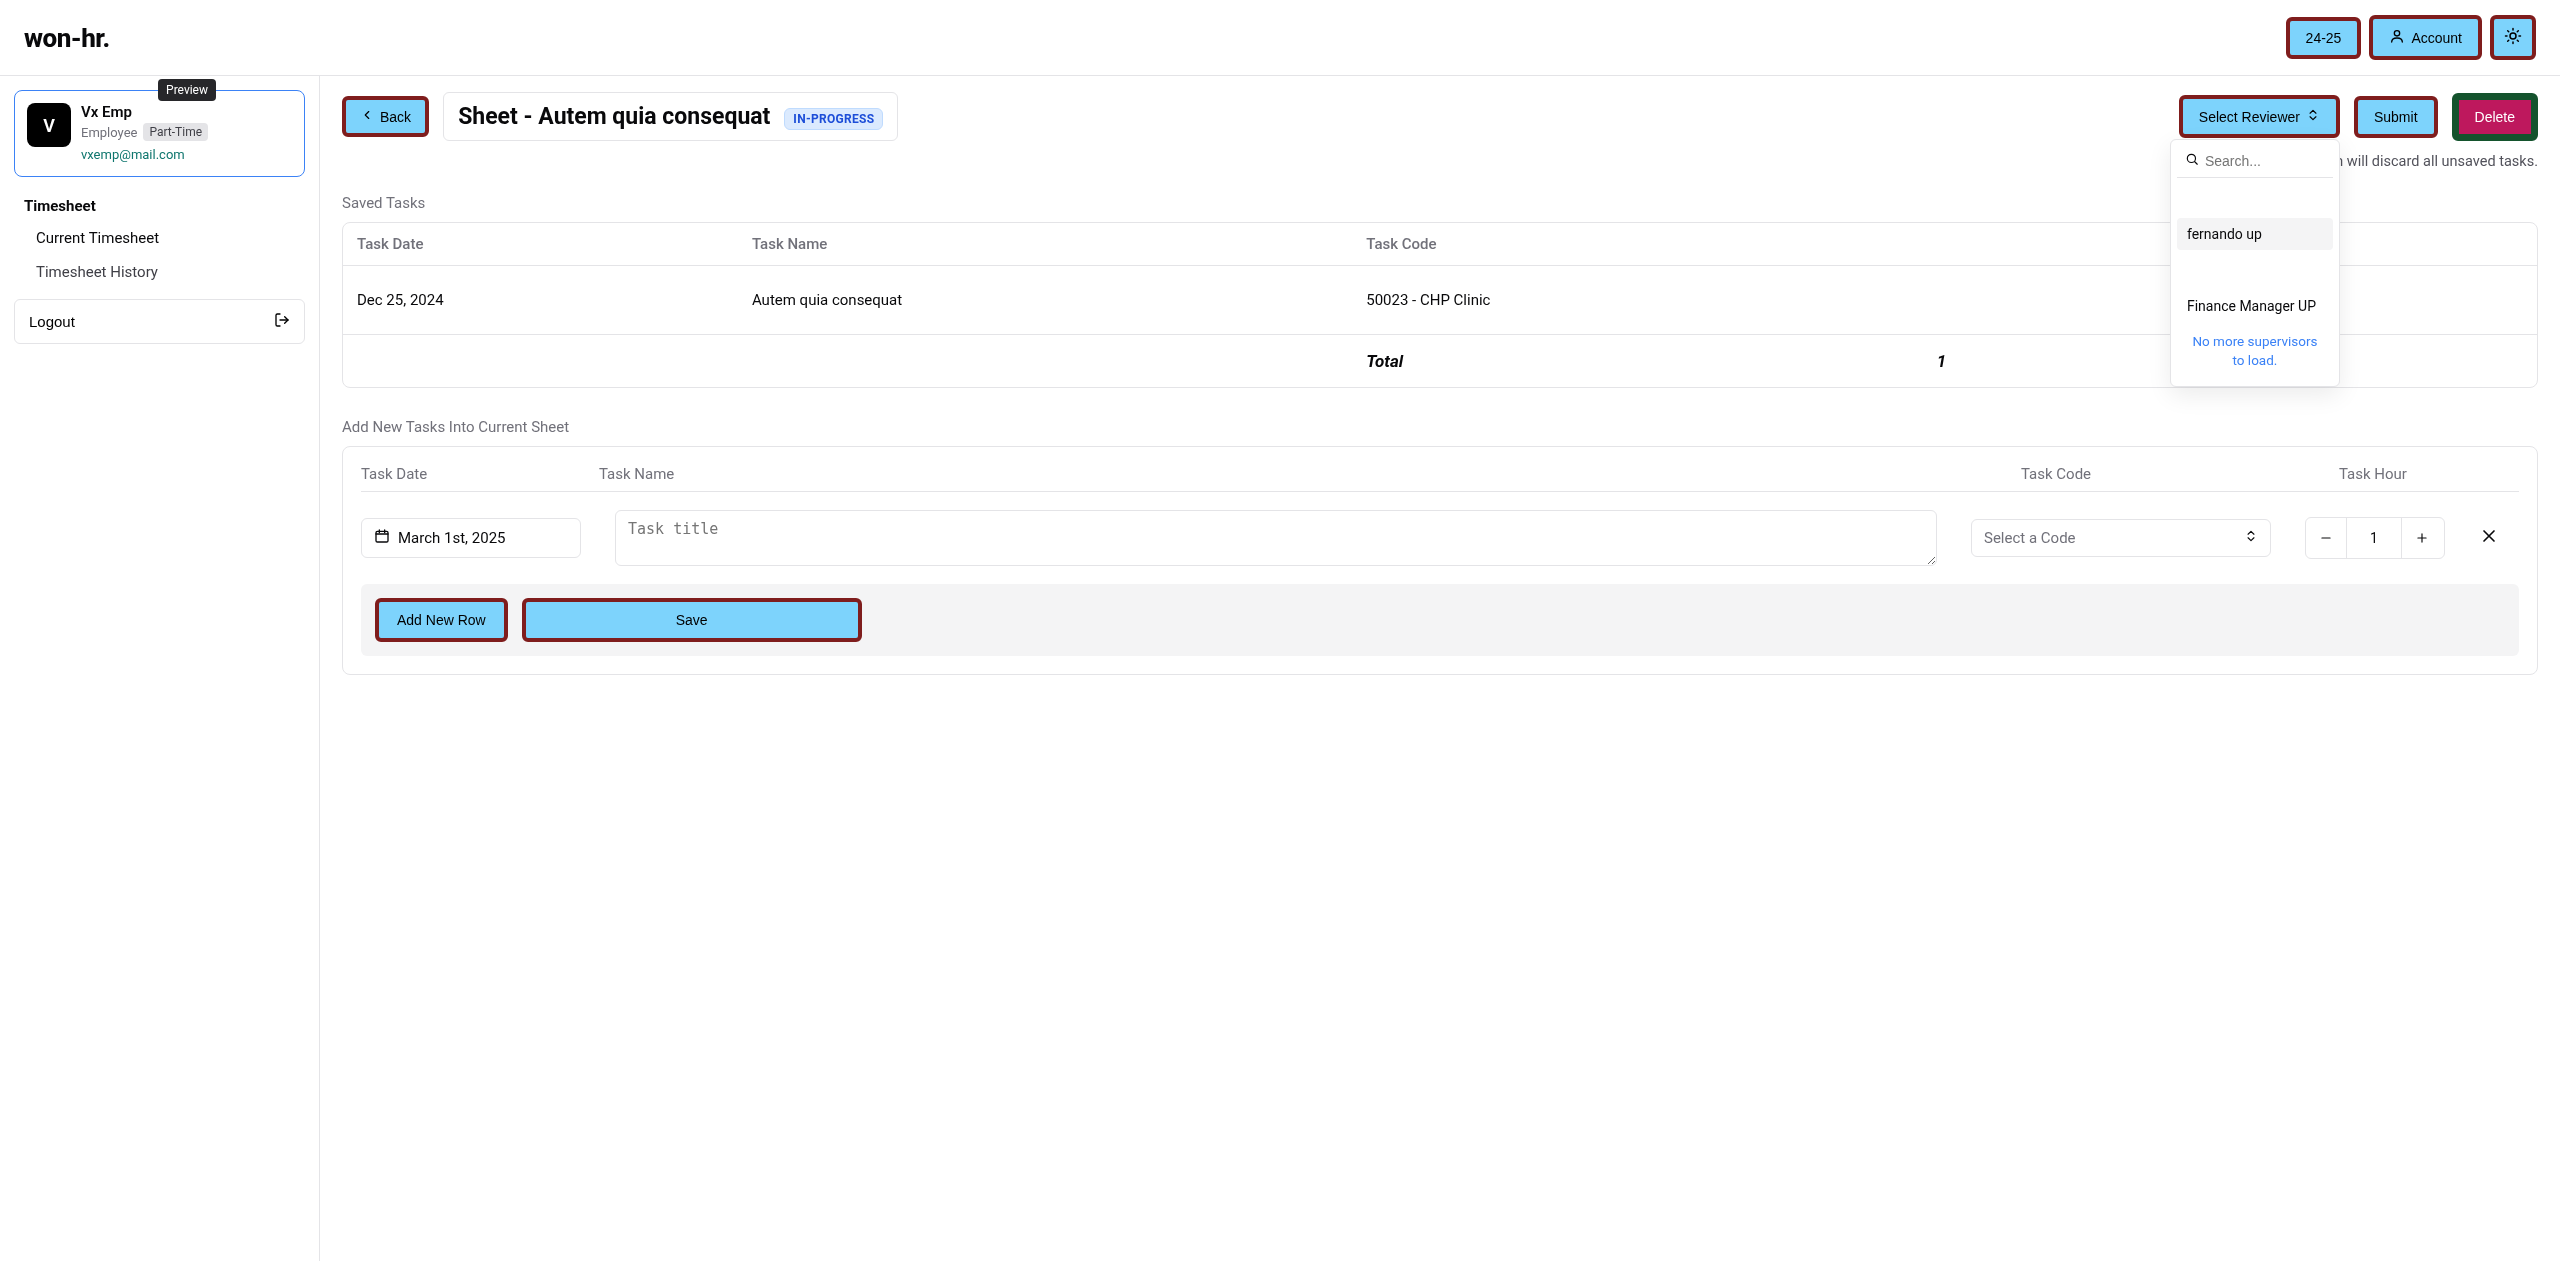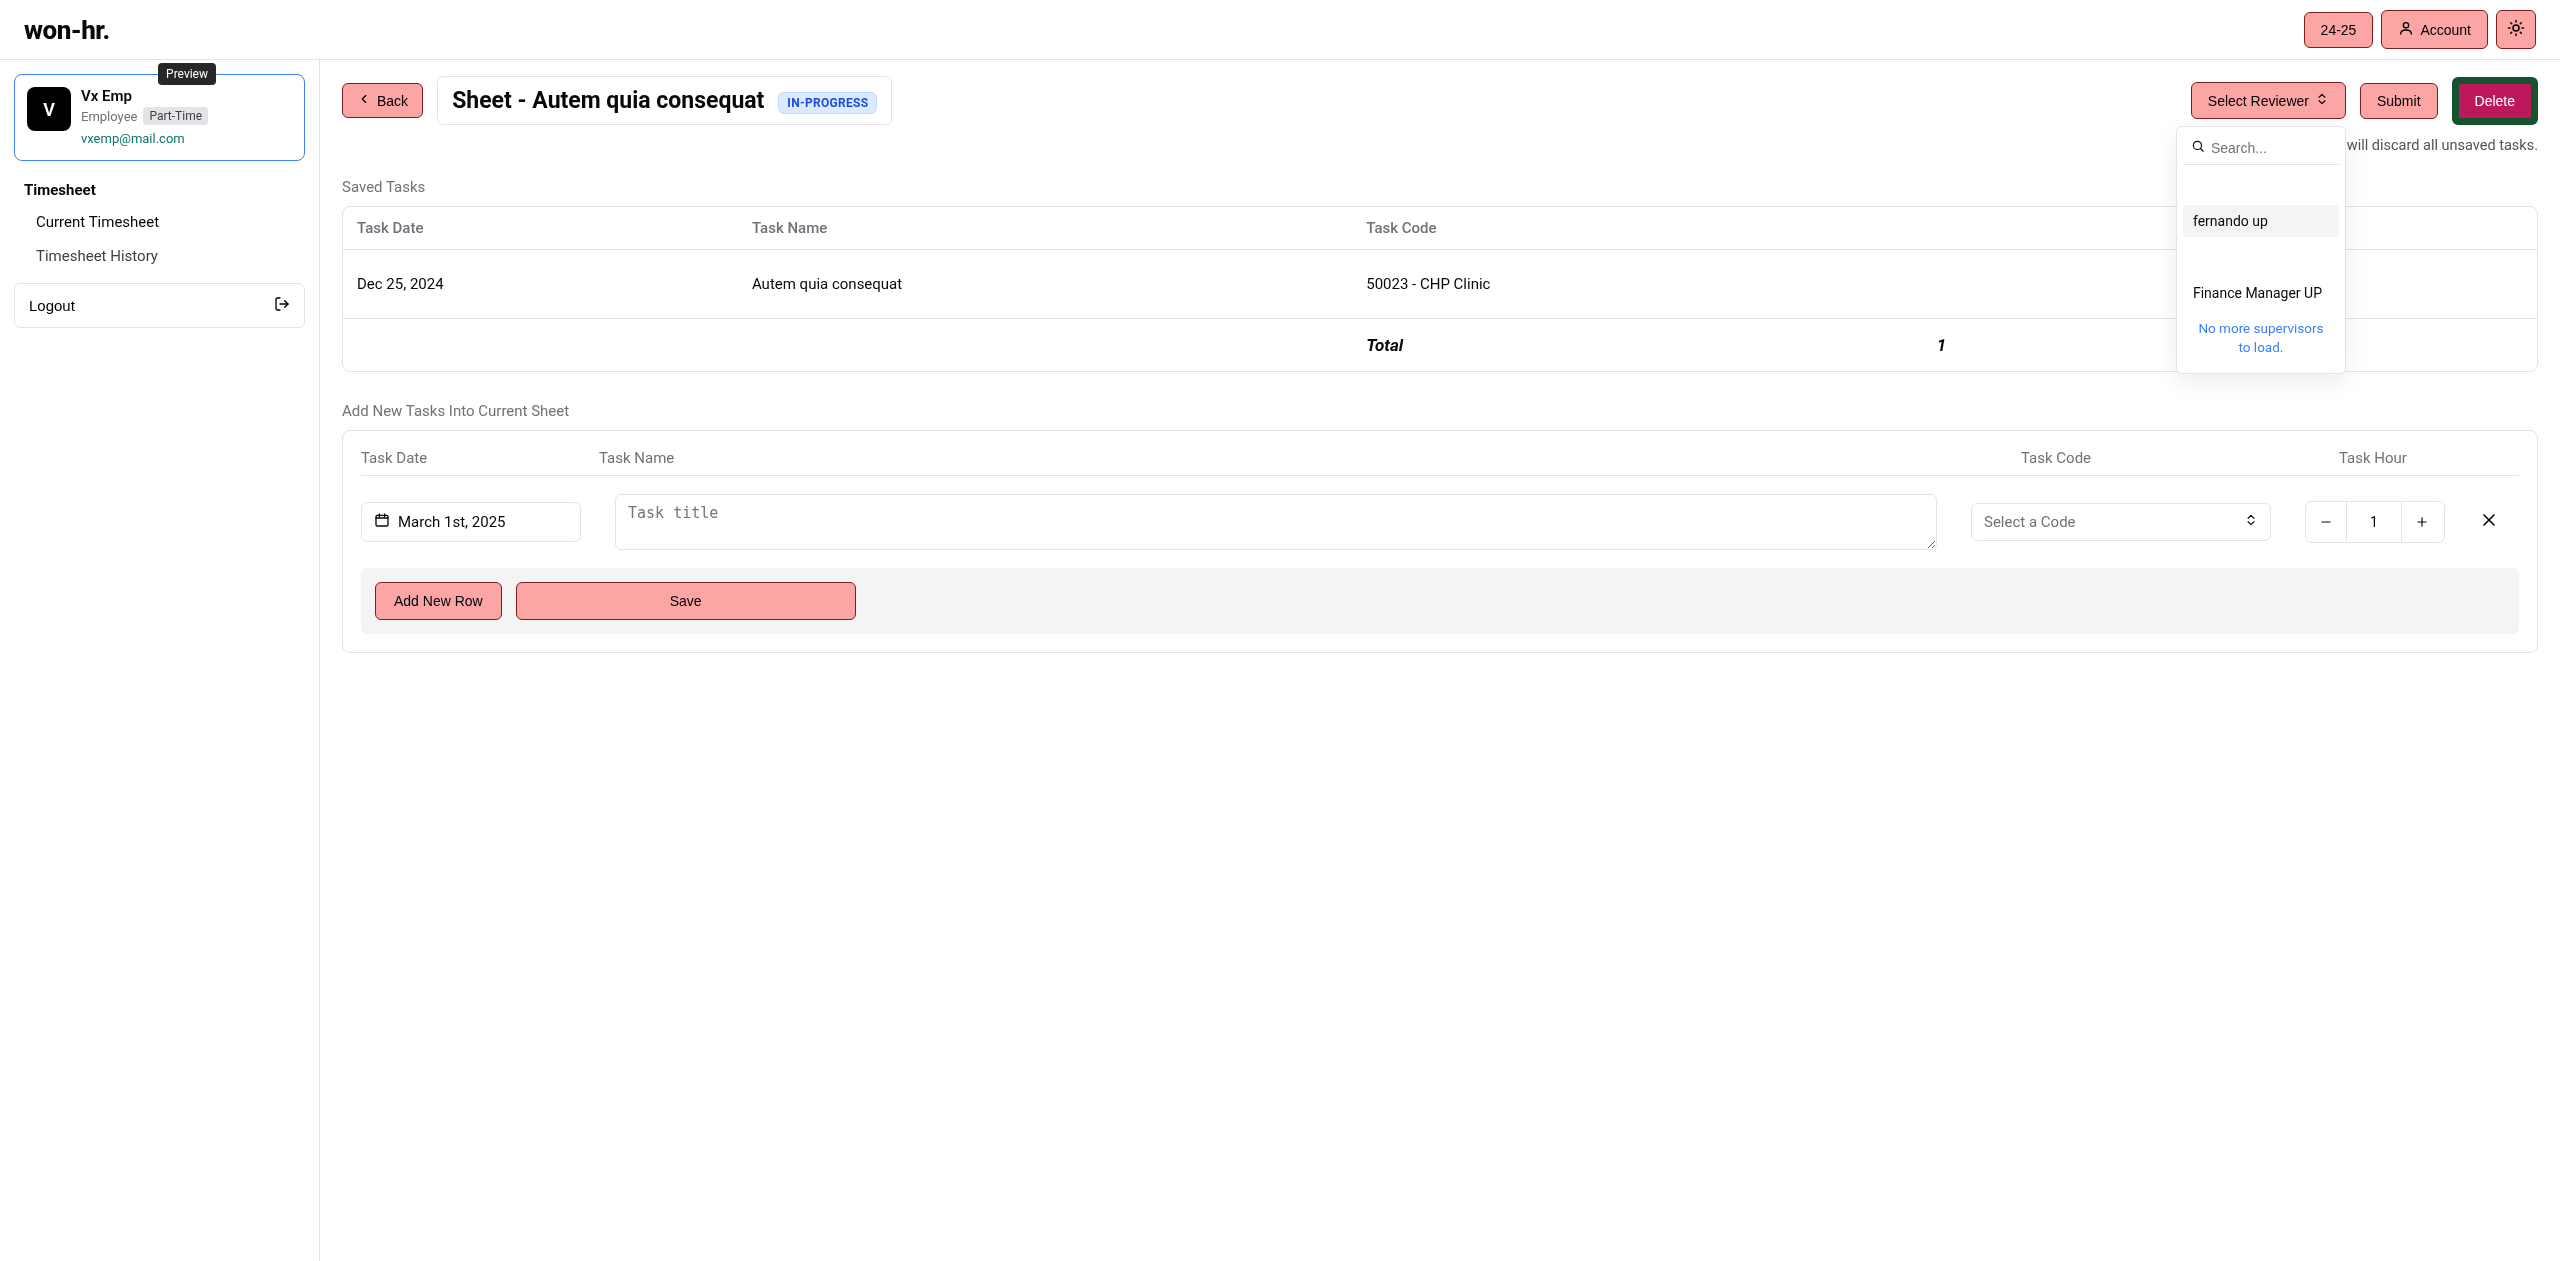--- a/index.html
+++ b/index.html
@@ -1,22 +1,22 @@
 <!DOCTYPE html>
 <html><head>
 <meta charset="utf-8">
 <style>
 * { box-sizing: border-box; margin: 0; padding: 0; }
 body { font-family: -apple-system, BlinkMacSystemFont, "Segoe UI", Roboto, sans-serif; background: #fff; color: #09090b; font-size: 14px; }
 
 
-.topbar { height: 60px; border-bottom: 1px solid #e4e4e7; display: flex; align-items: center; justify-content: space-between; padding: 0 24px; }
+.topbar { height: 76px; border-bottom: 1px solid #e4e4e7; display: flex; align-items: center; justify-content: space-between; padding: 0 24px; }
 .logo { font-size: 26px; font-weight: 800; letter-spacing: -0.5px; }
 .topbar-right { display: flex; gap: 8px; align-items: center; }
-.btn { display: inline-flex; align-items: center; gap: 6px; border: 1px solid #7f1d1d; border-radius: 6px; padding: 8px 14px; font-size: 14px; background: #fca5a5; cursor: pointer; font-weight: 500; }
+.btn { display: inline-flex; align-items: center; gap: 6px; border: 4px solid #7f1d1d; border-radius: 6px; padding: 8px 14px; font-size: 14px; background: #7dd3fc; cursor: pointer; font-weight: 500; }
 .btn-icon { padding: 8px 10px; }
 .btn-danger { background: #be185d; color: #fff; border: 7px solid #14532d; }
 .btn-large { padding: 9px 16px; }
 
 
 .app { display: flex; height: calc(100vh - 60px); }
 .sidebar { width: 320px; border-right: 1px solid #e4e4e7; padding: 14px; overflow-y: auto; }
 .content { flex: 1; padding: 16px 22px; overflow-y: auto; position: relative; }
 
 

